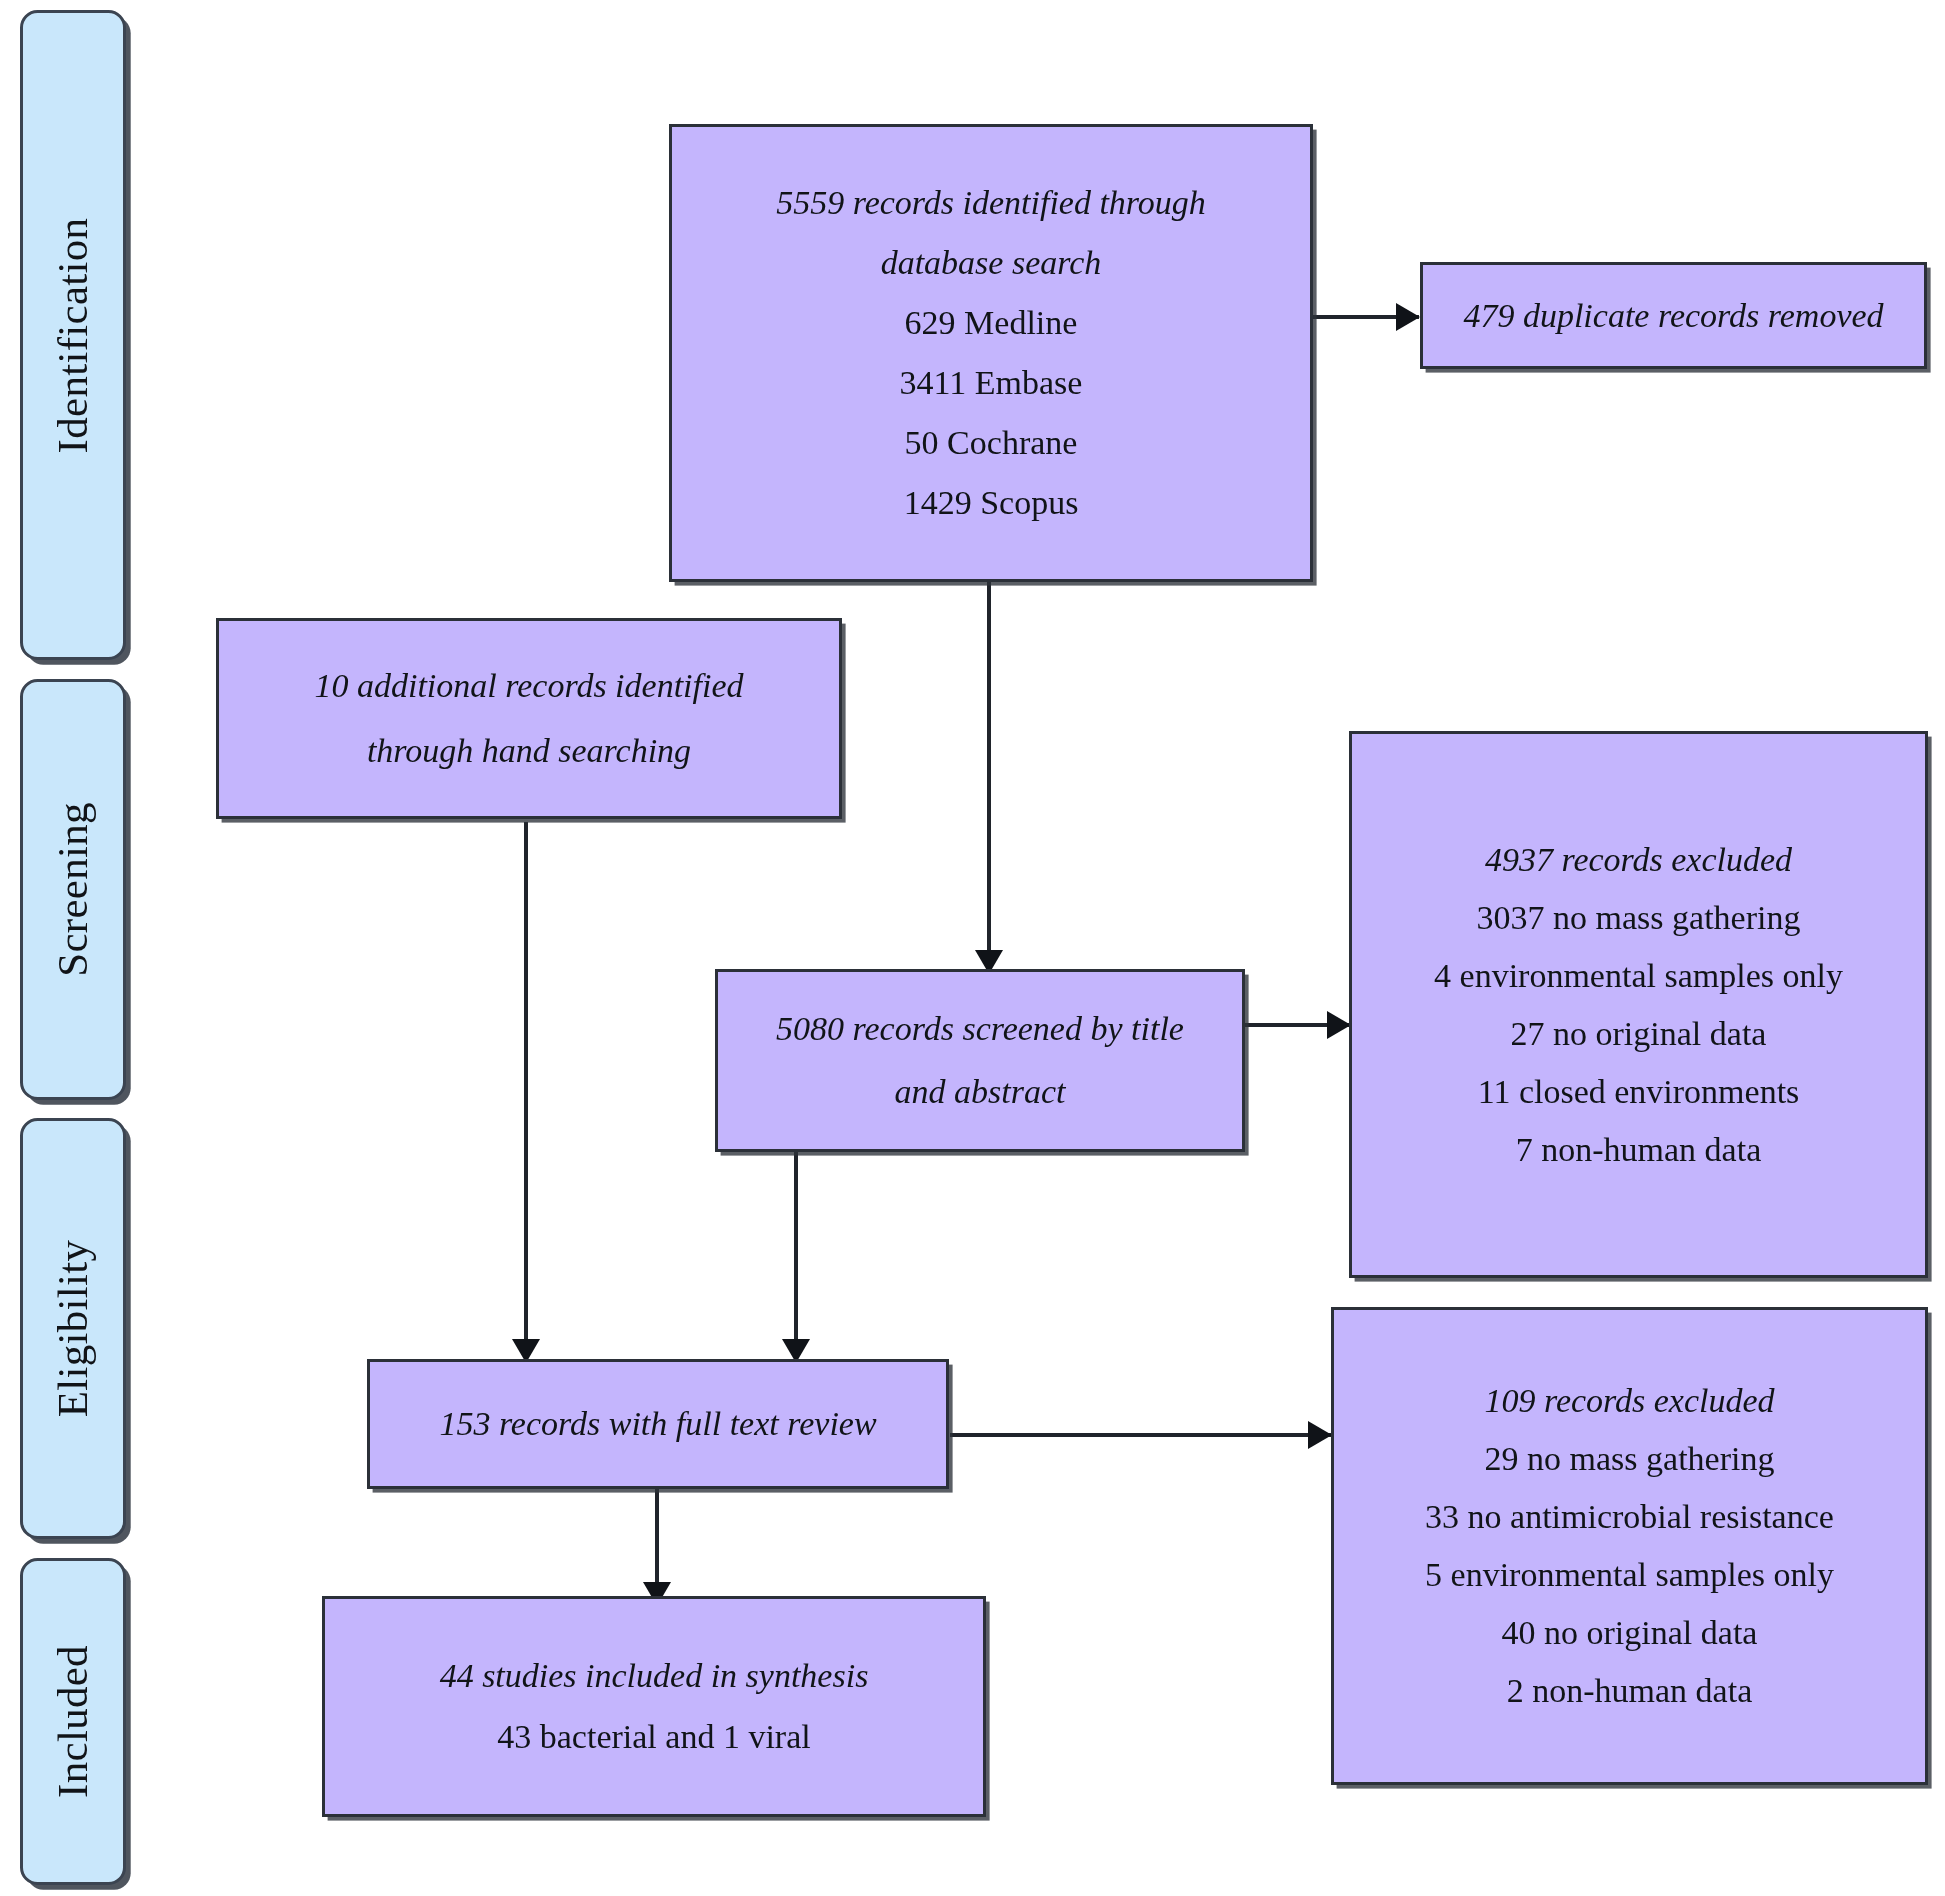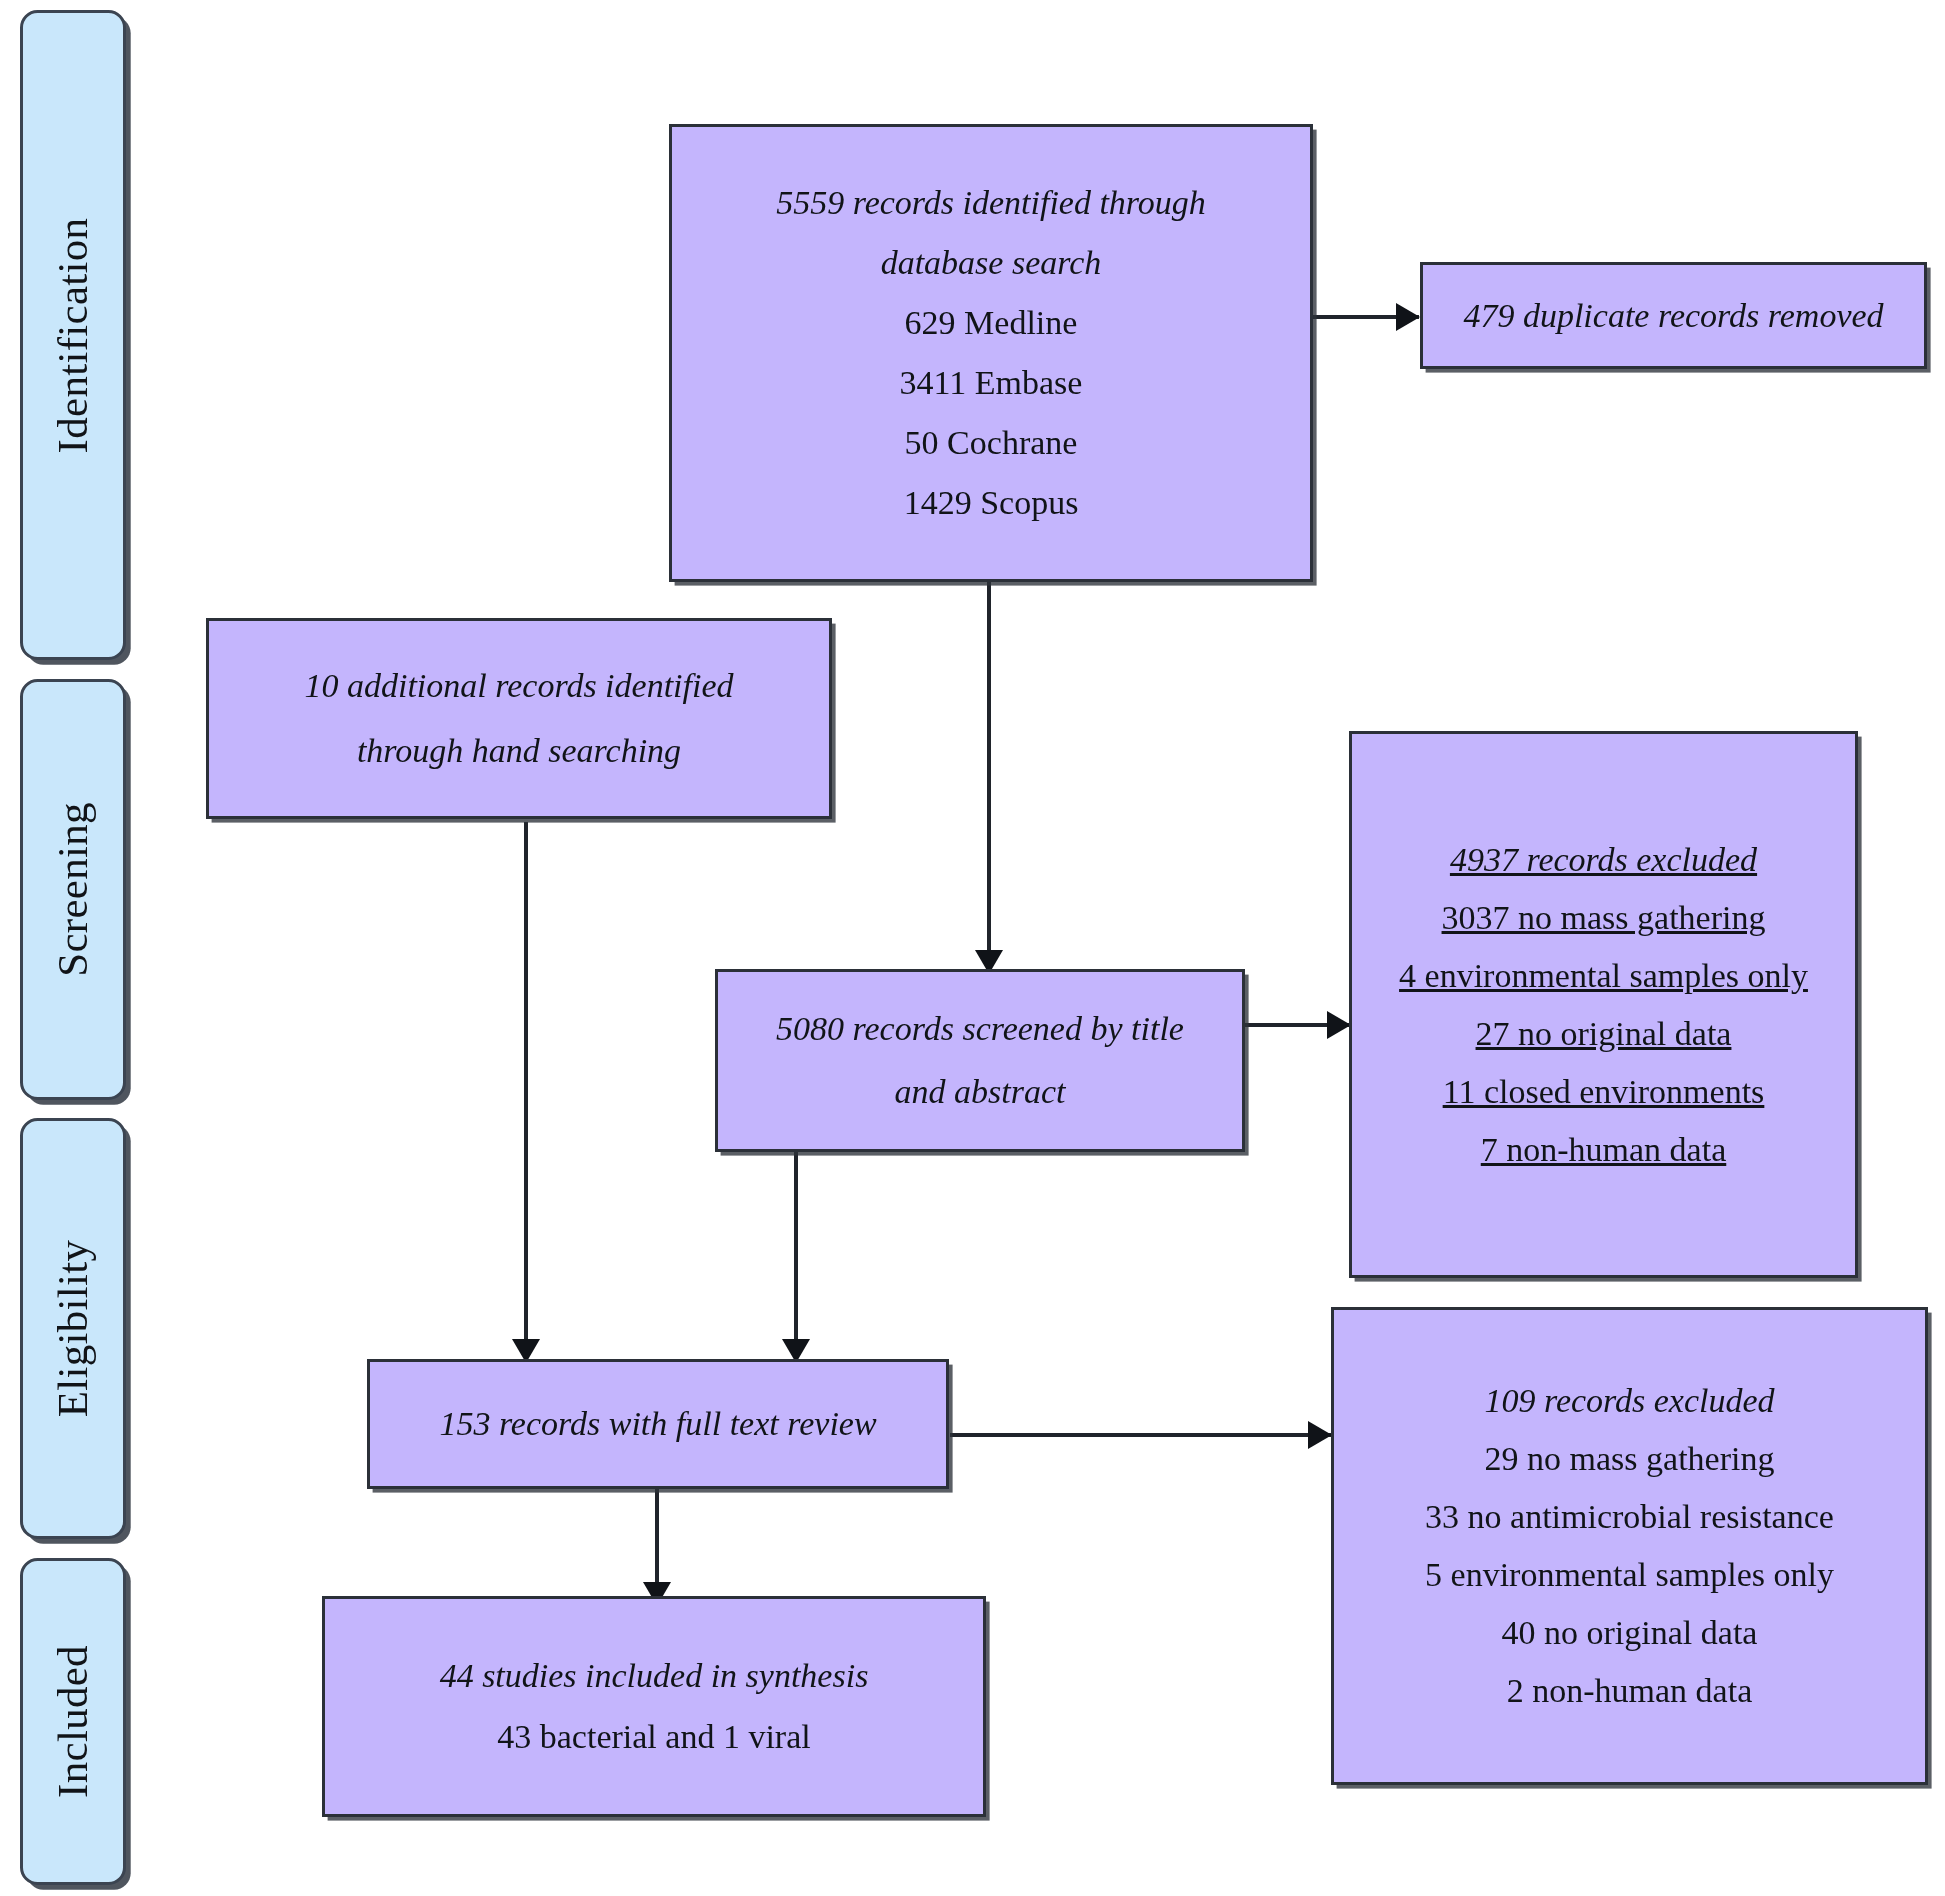--- a/index.html
+++ b/index.html
@@ -148,31 +148,31 @@
     <span class="line reg">629 Medline</span>
     <span class="line reg">3411 Embase</span>
     <span class="line reg">50 Cochrane</span>
     <span class="line reg">1429 Scopus</span>
   </div>
 
   <div class="box tight" id="box-duplicates" style="left:1420px; top:262px; width:507px; height:107px;">
     <span class="line ital">479 duplicate records removed</span>
   </div>
 
-  <div class="box" id="box-hand" style="left:206px; top:618px; width:626px; height:201px;">
+  <div class="box" id="box-hand" style="left:216px; top:618px; width:626px; height:201px;">
     <span class="line ital">10 additional records identified</span>
     <span class="line ital">through hand searching</span>
   </div>
 
   <div class="box" id="box-screened" style="left:715px; top:969px; width:530px; height:183px;">
     <span class="line ital">5080 records screened by title</span>
     <span class="line ital">and abstract</span>
   </div>
 
-  <div class="box tight" id="box-excluded1" style="left:1349px; top:731px; width:509px; height:547px;text-decoration:underline;">
+  <div class="box tight" id="box-excluded1" style="left:1349px; top:731px; width:579px; height:547px;">
     <span class="line ital">4937 records excluded</span>
     <span class="line reg">3037 no mass gathering</span>
     <span class="line reg">4 environmental samples only</span>
     <span class="line reg">27 no original data</span>
     <span class="line reg">11 closed environments</span>
     <span class="line reg">7 non-human data</span>
   </div>
 
   <div class="box tight" id="box-fulltext" style="left:367px; top:1359px; width:582px; height:130px;">
     <span class="line ital">153 records with full text review</span>

